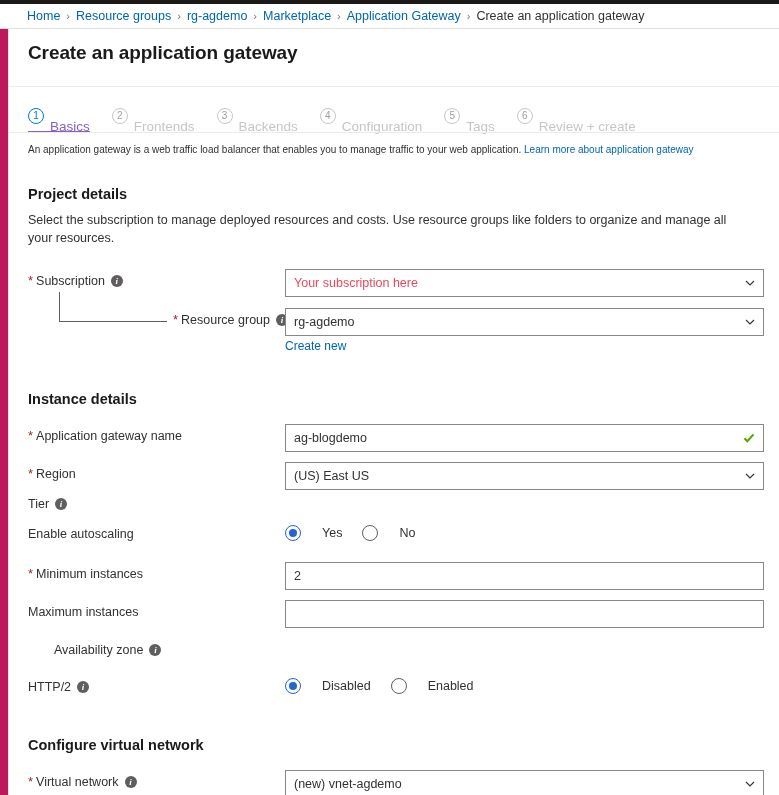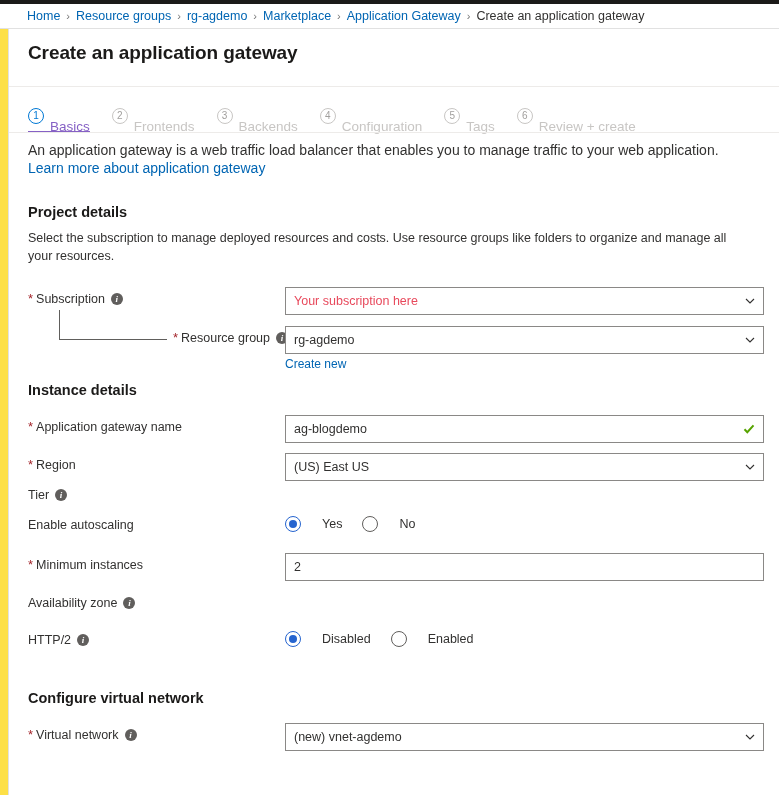--- a/index.html
+++ b/index.html
@@ -4,21 +4,21 @@
 <style>
   * { box-sizing: border-box; }
   html, body {
     margin: 0; padding: 0;
     width: 779px; height: 795px;
     background: #ffffff;
     font-family: "Liberation Sans", sans-serif;
     color: #323130;
     overflow: hidden;
   }
-  #root { position: relative; width: 779px; height: 795px; background:#fde047;text-decoration:underline; }
+  #root { position: relative; width: 779px; height: 795px; background:#be185d;text-decoration:underline; }
 
   
   .topstrip {
     position:absolute; top:0; left:0; width:779px; height:4px;
     background:#1b1a19;
   }
 
   
   .breadcrumb {
     position:absolute; top:4px; left:0; width:779px; height:25px;
@@ -75,21 +75,21 @@
   }
   .tabs-rule {
     position:absolute; top:103px; left:0; width:771px; height:1px;
     background:#edebe9;
   }
 
   
   .content { position:absolute; top:112px; left:19px; width:740px; }
 
   .intro {
-    font-size:14px; line-height:18px; color:#323130;
+    font-size:10px; line-height:18px; color:#323130;
     width:725px; margin-bottom:3px;
   }
   .link { color:#0065b3; cursor:pointer; }
 
   .section-head {
     font-size:14.5px; font-weight:600; color:#1b1a19;
   }
   .section-desc {
     font-size:12.5px; line-height:18px; color:#323130; width:725px;
   }
@@ -261,21 +261,21 @@
             <span class="chev">
               <svg width="10" height="10" viewBox="0 0 10 10">
                   <path d="M1 3 L5 7 L9 3" stroke="#323130" stroke-width="1.1" fill="none"></path>
                 </svg>
             </span>
           </div>
           <span class="createnew">Create new</span>
         </div>
       </div>
 
-      <div class="section-head" style="margin-top:28px;">Instance details</div>
+      <div class="section-head" style="margin-top:55px;">Instance details</div>
 
       <div class="row" style="margin-top:17px;">
         <div class="lbl">
           <span class="req">*</span>
           <span>Application gateway name</span>
         </div>
         <div class="ctl">
           <div class="field inputbox">
             <span class="val">ag-blogdemo</span>
             <span class="okmark">
@@ -332,22 +332,32 @@
           <span class="req">*</span>
           <span>Minimum instances</span>
         </div>
         <div class="ctl">
           <div class="field inputbox">
             <span class="val">2</span>
           </div>
         </div>
       </div>
 
-
       <div class="row" style="margin-top:10px;">
+        <div class="lbl">
+          <span>Maximum instances</span>
+        </div>
+        <div class="ctl">
+          <div class="field inputbox">
+            <span class="val empty"></span>
+          </div>
+        </div>
+      </div>
+
+      <div class="row" style="margin-top:10px;margin-left:26px;">
         <div class="lbl">
           <span>Availability zone</span>
           <span class="info">i</span>
         </div>
       </div>
 
       <div class="row" style="margin-top:9px;">
         <div class="lbl">
           <span>HTTP/2</span>
           <span class="info">i</span>

